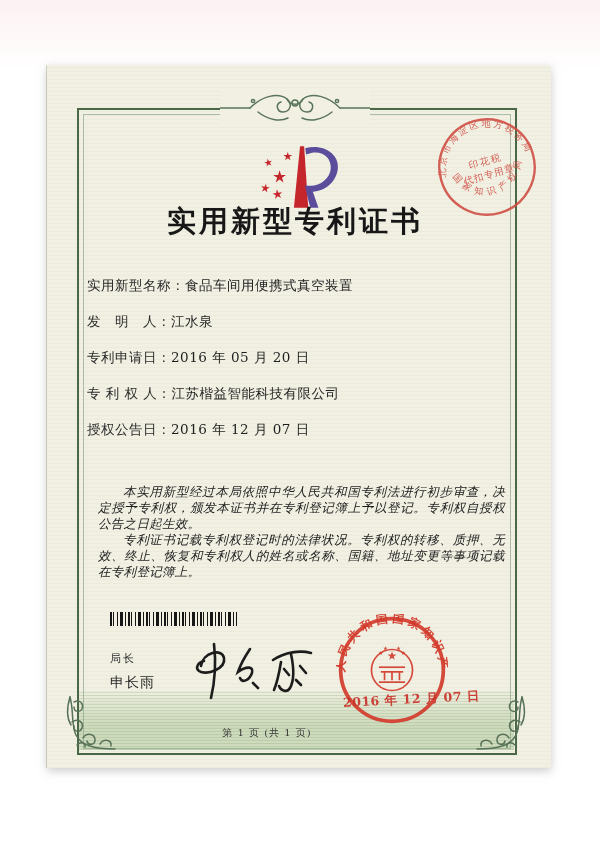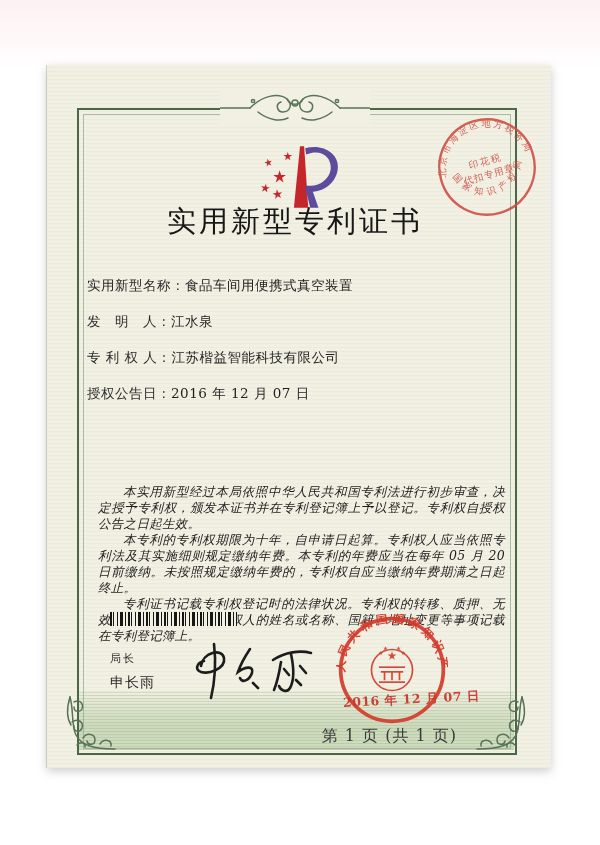--- a/index.html
+++ b/index.html
@@ -26,21 +26,21 @@
   }
   .frame-inner{position:absolute;inset:4px;border:1px solid rgba(140,165,135,.7);}
   .top-ornament{position:absolute;left:173px;top:26px;width:150px;height:34px;background:#f2f0e3;}
   .corner{position:absolute;width:54px;height:58px;}
   .corner-left{left:16px;top:630px;}
   .corner-right{left:428px;top:630px;transform:scaleX(-1);}
   .cert-no{position:absolute;left:51px;top:70px;font-size:13px;letter-spacing:1.5px;color:#2e2e2e;}
   .logo{position:absolute;left:206px;top:78px;width:90px;height:68px;}
   .title{
     position:absolute;left:30px;top:137px;width:436px;margin:0;text-align:center;
-    font-size:29px;font-weight:400;letter-spacing:3px;color:#171717;
+    font-size:29px;font-weight:700;letter-spacing:3px;color:#171717;
   }
   .fields{position:absolute;left:40px;top:212px;width:420px;}
   .field-row{height:36px;font-size:13.5px;color:#2c2c2c;letter-spacing:.5px;}
   .flabel{color:#2c2c2c;}
   .fvalue{color:#1f1f1f;}
   .body-text{
     position:absolute;left:51px;top:419px;width:407px;
     font-size:12.5px;line-height:16px;color:#1d1d1d;font-style:italic;
     text-align:justify;letter-spacing:.3px;
   }
@@ -57,21 +57,21 @@
   .sig-title{position:absolute;left:63px;top:586px;font-size:11px;letter-spacing:2px;color:#2a2a2a;}
   .sig-name{position:absolute;left:63px;top:609px;font-size:14px;letter-spacing:1px;color:#2a2a2a;}
   .signature{position:absolute;left:140px;top:574px;width:132px;height:62px;}
   .office-seal{position:absolute;left:289px;top:549px;width:112px;height:112px;}
   .office-seal svg{width:112px;height:112px;}
   .seal-date{
     position:absolute;left:296px;top:626px;width:150px;
     font-size:12.5px;font-weight:700;color:#c9332a;letter-spacing:.5px;
     transform:rotate(-3deg);opacity:.92;
   }
-  .footer{position:absolute;left:30px;top:661px;width:380px;text-align:right;font-size:16px;letter-spacing:1px;color:#3a3a3a;}
+  .footer{position:absolute;left:30px;top:661px;width:380px;text-align:center;font-size:10px;letter-spacing:1px;color:#3a3a3a;}
   .tax-seal{position:absolute;left:385px;top:47px;width:110px;height:110px;transform:rotate(-16deg);opacity:.88;}
   .tax-seal svg{width:110px;height:110px;}
   .seal-text{font-family:"DejaVu Serif","Liberation Serif",serif;}
 </style>
 </head>
 <body>
 
 <div class="paper">
 
   <div class="green-band"></div>
@@ -136,30 +136,32 @@
   <h1 class="title">实用新型专利证书</h1>
 
   <div class="fields">
     <div class="field-row">
       <span class="flabel">实用新型名称：</span><span class="fvalue">食品车间用便携式真空装置</span>
     </div>
     <div class="field-row">
       <span class="flabel">发　明　人：</span><span class="fvalue">江水泉</span>
     </div>
     <div class="field-row">
+      <span class="flabel">专利申请日：</span><span class="fvalue">2016 年 05 月 20 日</span>
+    </div>
+    <div class="field-row">
       <span class="flabel">专 利 权 人：</span><span class="fvalue">江苏楷益智能科技有限公司</span>
     </div>
     <div class="field-row">
       <span class="flabel">授权公告日：</span><span class="fvalue">2016 年 12 月 07 日</span>
     </div>
   </div>
 
   <div class="body-text">
     <p>本实用新型经过本局依照中华人民共和国专利法进行初步审查，决定授予专利权，颁发本证书并在专利登记簿上予以登记。专利权自授权公告之日起生效。</p>
-    <p>本专利的专利权期限为十年，自申请日起算。专利权人应当依照专利法及其实施细则规定缴纳年费。本专利的年费应当在每年 05 月 20 日前缴纳。未按照规定缴纳年费的，专利权自应当缴纳年费期满之日起终止。</p>
     <p>专利证书记载专利权登记时的法律状况。专利权的转移、质押、无效、终止、恢复和专利权人的姓名或名称、国籍、地址变更等事项记载在专利登记簿上。</p>
   </div>
 
   <div class="barcode"></div>
 
   <div class="sig-title">局长</div>
   <div class="sig-name">申长雨</div>
 
   <svg class="signature" viewBox="0 0 132 62">
     <g fill="none" stroke="#1c1c1c" stroke-width="2.6" stroke-linecap="round">

